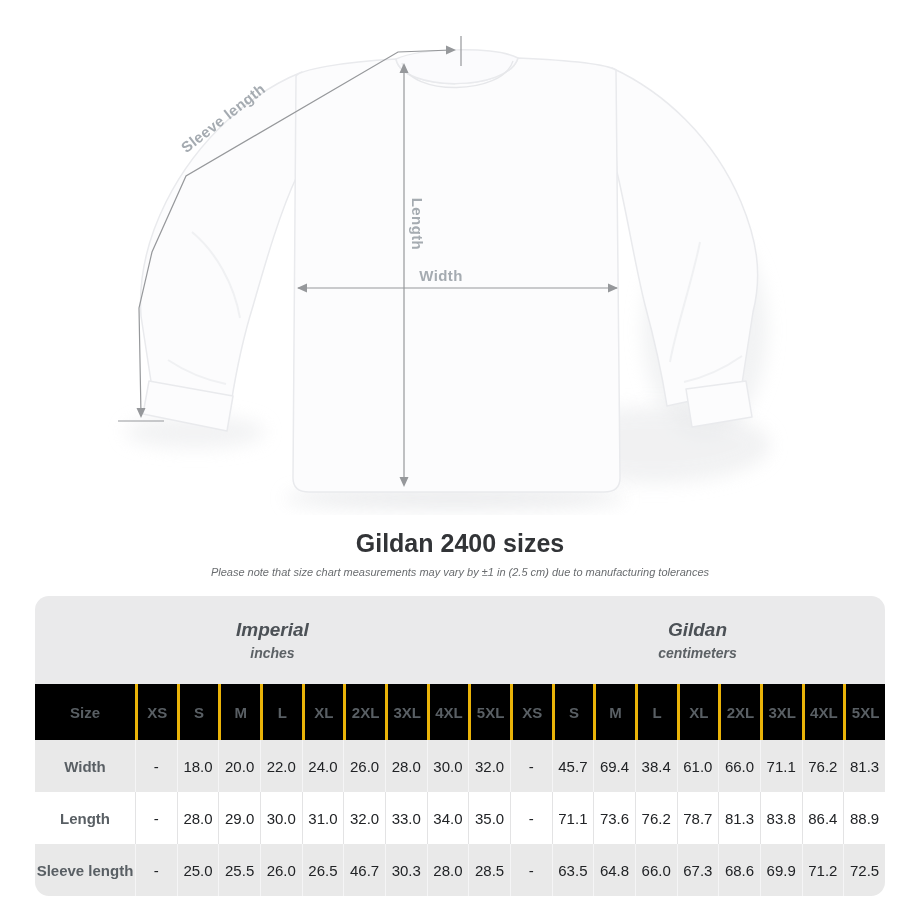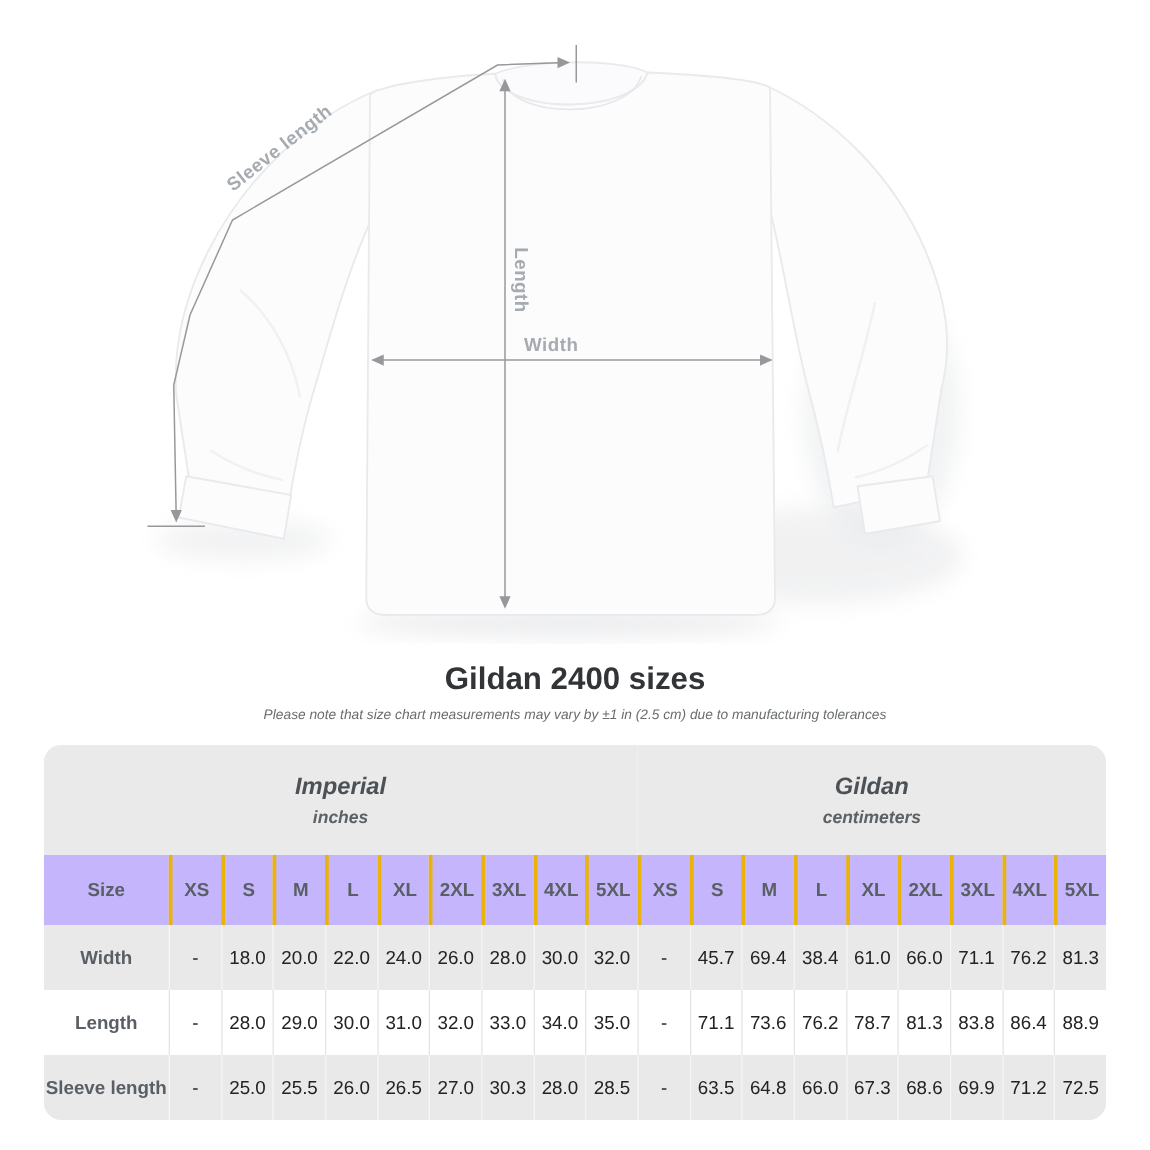--- a/index.html
+++ b/index.html
@@ -39,21 +39,21 @@
     table-layout:fixed;
   }
   .group-row th {
     background:#eaeaeb; height:80px; vertical-align:middle;
     padding:4px; text-align:center;
   }
   .g-label { font-style:italic; font-weight:bold; font-size:19px; color:#4c5156; }
   .g-sub   { font-style:italic; font-size:14px; color:#5c6165; margin-top:4px; }
 
   .sizes-row th {
-    background:#c4b5fd; height:56px; padding:0; text-align:center;
+    background:#000000; height:56px; padding:0; text-align:center;
     font-size:15px; font-weight:bold; color:#595f64;
   }
   .sizes-row th:not(:first-child) { border-left:3px solid #eab308; }
 
   tbody td, tbody th { height:52px; padding:0; text-align:center; }
   tbody td { font-size:15px; color:#212326; border-left:1px solid #e3e3e4; }
   tbody th.label-cell { font-size:15px; font-weight:bold; color:#595f64; border-left:none; }
 
   tr.row-gray  td, tr.row-gray  th { background:#e9e9e9; }
   tr.row-gray  td { border-left-color:#f5f5f6; }
@@ -219,21 +219,21 @@
             <td>86.4</td>
             <td>88.9</td>
           </tr>
           <tr class="row-gray">
             <th class="label-cell">Sleeve length</th>
             <td>-</td>
             <td>25.0</td>
             <td>25.5</td>
             <td>26.0</td>
             <td>26.5</td>
-            <td>27.0</td>
+            <td>46.7</td>
             <td>30.3</td>
             <td>28.0</td>
             <td>28.5</td>
             <td>-</td>
             <td>63.5</td>
             <td>64.8</td>
             <td>66.0</td>
             <td>67.3</td>
             <td>68.6</td>
             <td>69.9</td>

